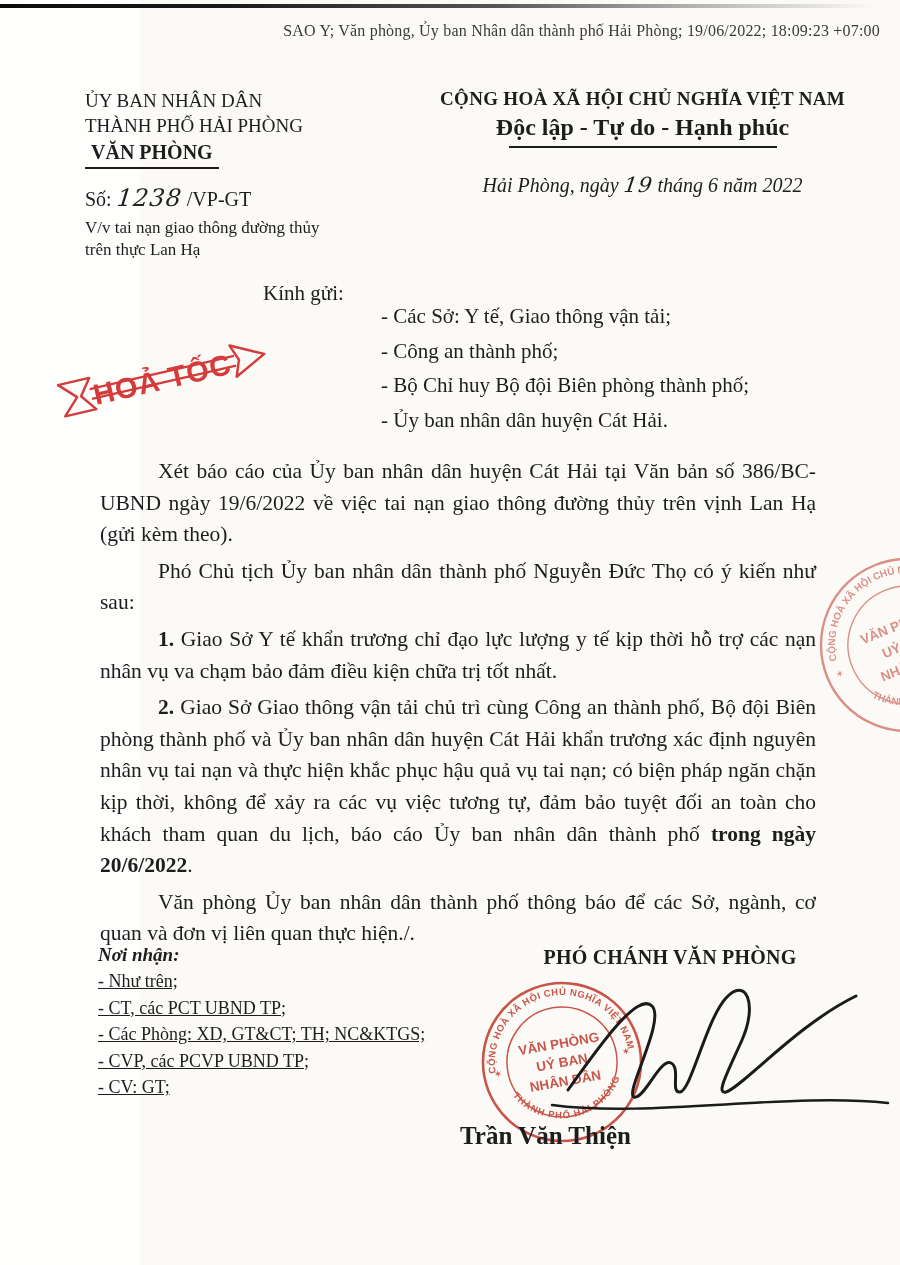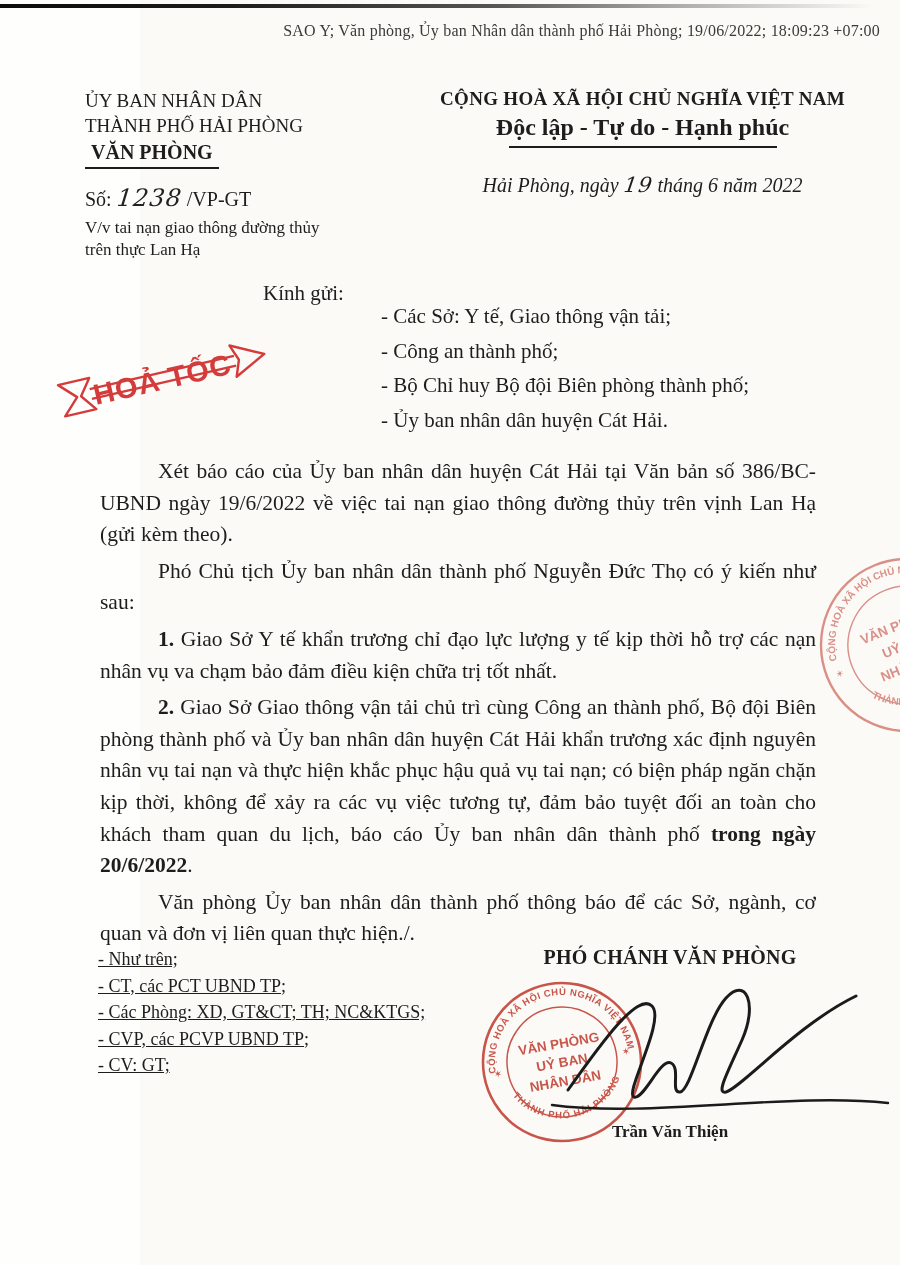--- a/index.html
+++ b/index.html
@@ -41,22 +41,22 @@
     font-size:21.5px;line-height:31.6px;text-align:justify;}
   .body-text p{margin:0 0 5px 0;text-indent:58px;}
   .b{font-weight:bold;}
 
   
   .noinhan{position:absolute;left:98px;top:944px;}
   .noinhan-label{font-size:19px;font-weight:bold;font-style:italic;}
   .noinhan-list{font-size:18px;line-height:26.5px;margin-top:2px;text-decoration:underline;}
   .sign-block{position:absolute;left:460px;top:944px;width:420px;text-align:center;}
   .sign-title{font-size:20px;font-weight:bold;line-height:26px;letter-spacing:.2px;}
-  .signer-name{position:absolute;left:460px;top:1122px;width:420px;text-align:center;
-    font-size:17px;font-weight:bold;}
+  .signer-name{position:absolute;left:460px;top:1122px;width:420px;
+    font-size:25px;font-weight:bold;}
 
   
   .hoatoc-stamp{position:absolute;left:45px;top:320px;width:230px;height:112px;}
   .round-stamp{position:absolute;left:474px;top:974px;width:176px;height:176px;opacity:.85;}
   .edge-stamp-clip{position:absolute;left:792px;top:550px;width:108px;height:192px;overflow:hidden;opacity:.55;}
   .signature-svg{position:absolute;left:540px;top:962px;width:362px;height:168px;}
 </style>
 </head>
 <body>
 
@@ -131,20 +131,21 @@
         <text x="115" y="78" text-anchor="middle" font-size="13.5">VĂN PHÒNG</text>
         <text x="115" y="99" text-anchor="middle" font-size="13.5">UỶ BAN</text>
         <text x="115" y="120" text-anchor="middle" font-size="13.5">NHÂN DÂN</text>
         <text x="42" y="100" text-anchor="middle" font-size="10">✶</text>
       </g>
     </g>
   </svg>
 </div>
 
 <div class="noinhan">
+  <div class="noinhan-label">Nơi nhận:</div>
   <div class="noinhan-list">
     <div>- Như trên;</div>
     <div>- CT, các PCT UBND TP;</div>
     <div>- Các Phòng: XD, GT&amp;CT; TH; NC&amp;KTGS;</div>
     <div>- CVP, các PCVP UBND TP;</div>
     <div>- CV: GT;</div>
   </div>
 </div>
 
 <div class="sign-block">

